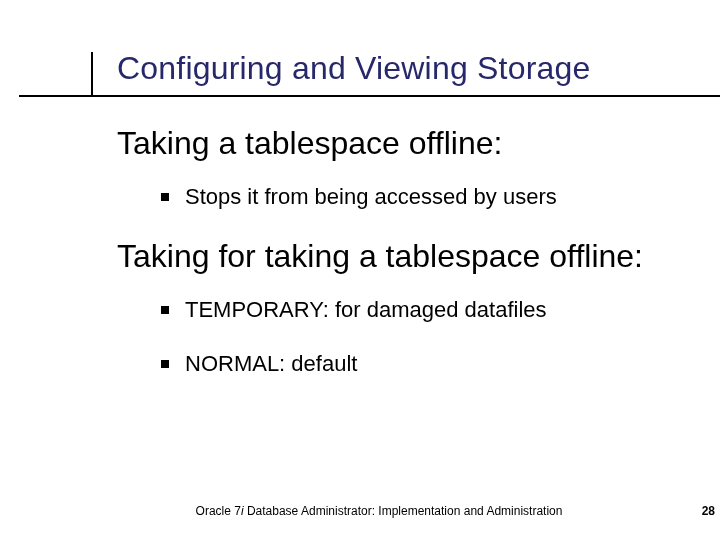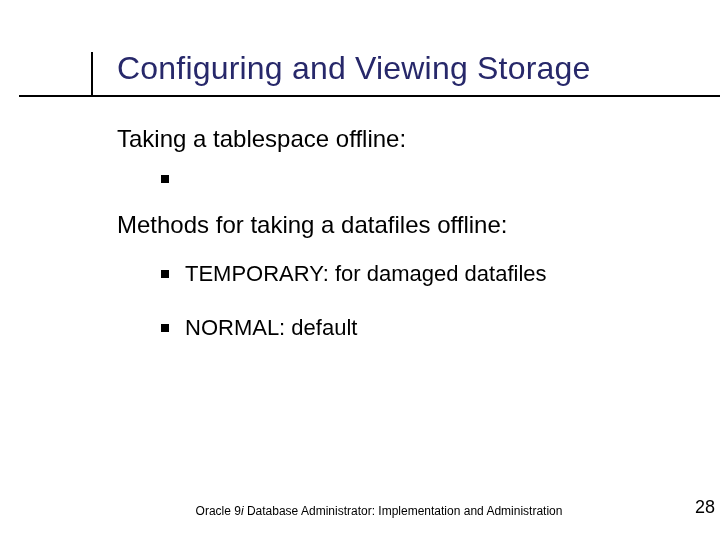--- a/index.html
+++ b/index.html
@@ -45,21 +45,21 @@
     color: #27286a;
     font-weight: 400;
   }
   .body {
     position: absolute;
     left: 98px;
     top: 125px;
     width: 560px;
   }
   .h1 {
-    font-size: 24px;
+    font-size: 32px;
     margin: 0 0 22px 0;
     font-weight: 400;
   }
   .bullet-row {
     display: flex;
     align-items: center;
     margin: 0 0 28px 44px;
   }
   .bullet-row .sq {
     width: 8px;
@@ -80,55 +80,57 @@
     bottom: 22px;
     width: 720px;
     text-align: center;
     font-size: 12px;
     color: #000;
   }
   .pagenum {
     position: absolute;
     right: 24px;
     bottom: 22px;
-    font-size: 18px;
+    font-size: 12px;
+    font-weight: bold;
   }
   .footer .ital {
     font-style: italic;
   }
 </style>
 </head>
 <body>
 
 <div class="slide">
 
   <div class="title-tick"></div>
   <div class="title-line"></div>
 
   <div class="title">Configuring and Viewing Storage</div>
 
   <div class="body">
 
     <div class="h1">Taking a tablespace offline:</div>
     <div class="bullet-row">
       <div class="sq"></div>
+      <div class="txt">Stops it from being accessed by users</div>
     </div>
 
-    <div class="h1 section2">Methods for taking a datafiles offline:</div>
+    <div class="h1 section2">Taking for taking a tablespace offline:</div>
 
     <div class="bullet-row">
       <div class="sq"></div>
       <div class="txt">TEMPORARY: for damaged datafiles</div>
     </div>
     <div class="bullet-row">
       <div class="sq"></div>
       <div class="txt">NORMAL: default</div>
     </div>
 
   </div>
 
   <div class="footer">
-    <span>Oracle 9</span><span class="ital">i</span><span> Database Administrator: Implementation and Administration</span>
+    <span>Oracle 7</span><span class="ital">i</span><span> Database Administrator: Implementation and Administration</span>
   </div>
 
   <div class="pagenum">28</div>
 
 </div>
 
 </body></html>

